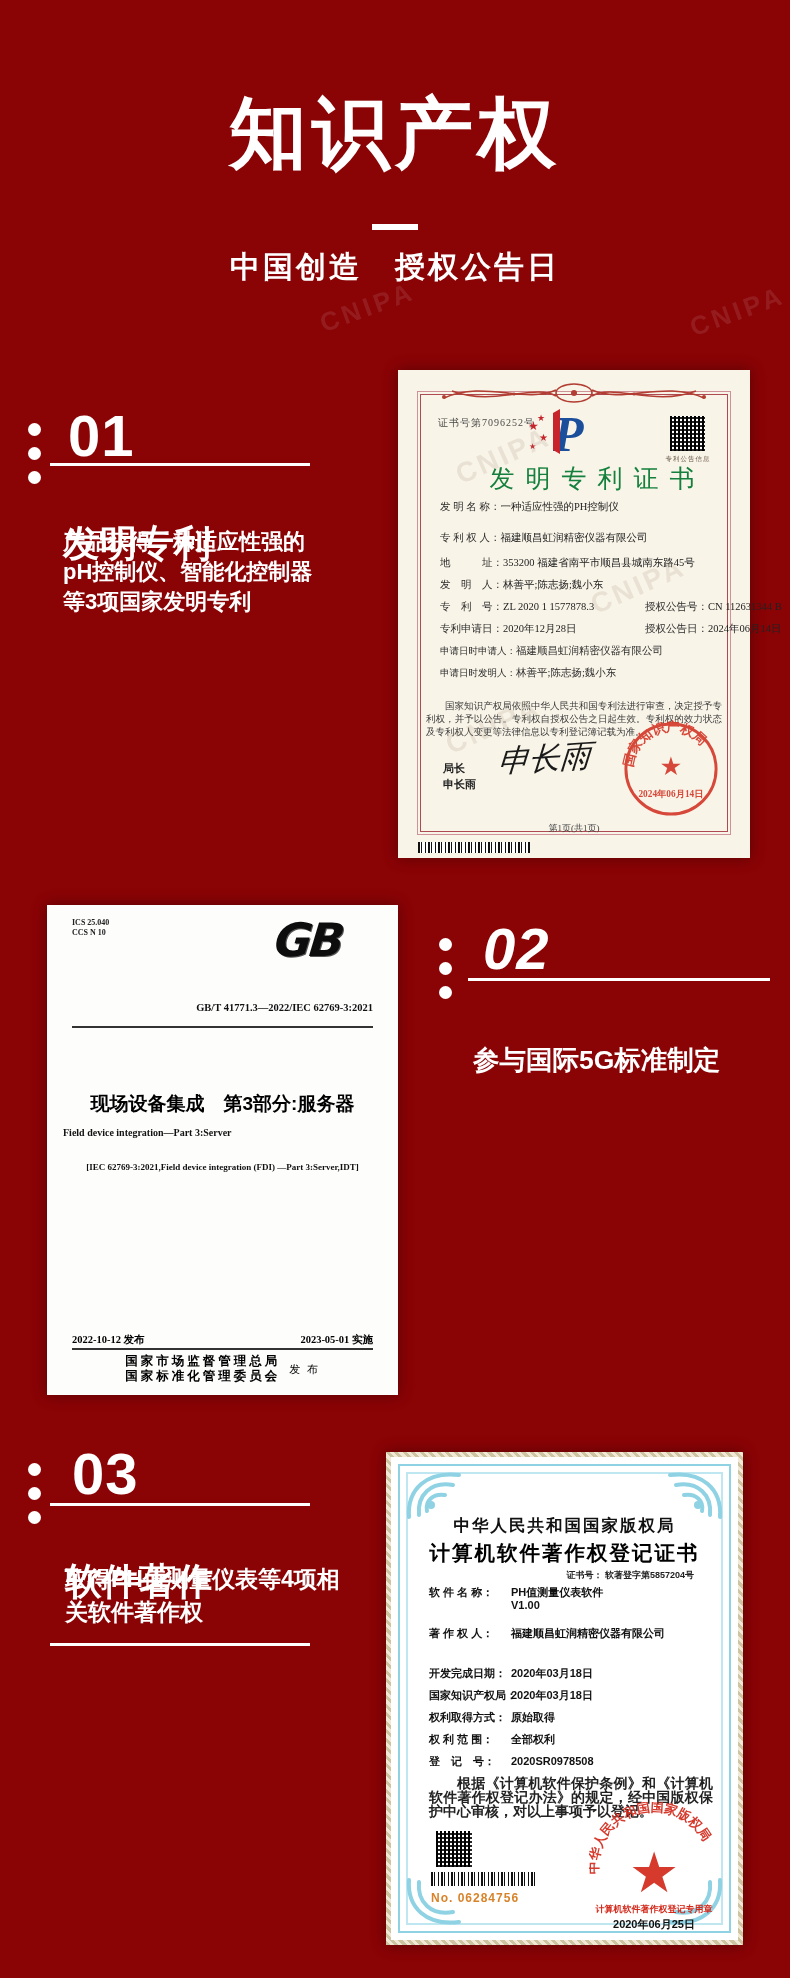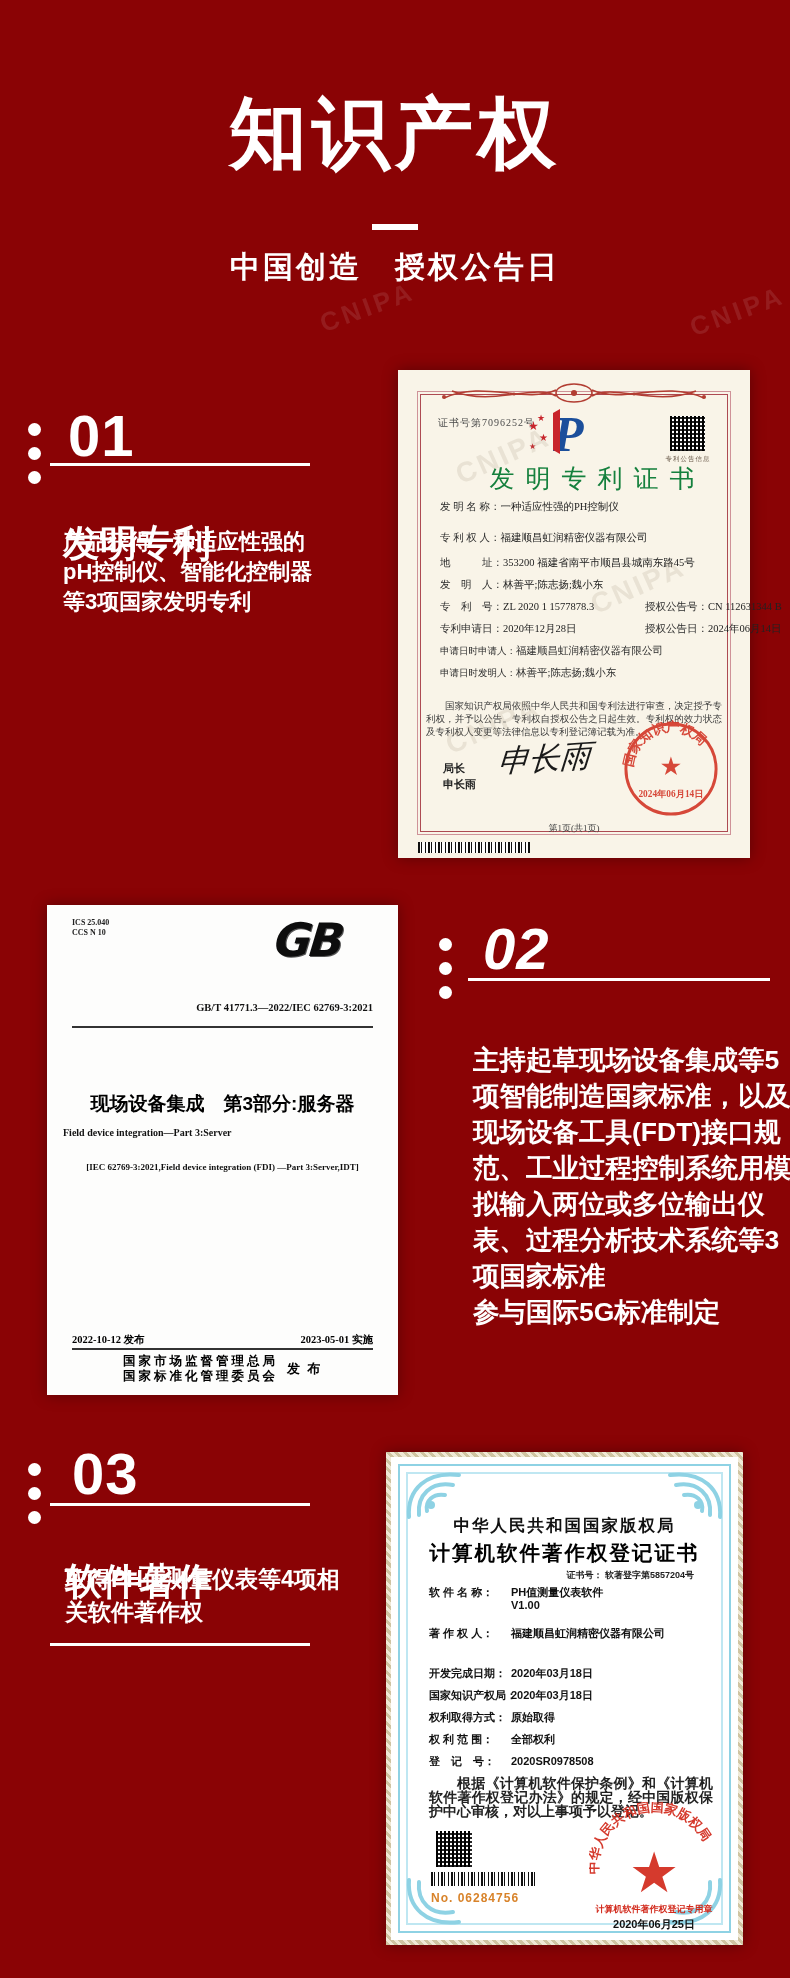--- a/index.html
+++ b/index.html
@@ -106,21 +106,21 @@
     font-size:10px; font-weight:700; color:#111; }
   .gb-iec { position:absolute; top:257px; left:0; width:100%; text-align:center;
     font-size:9px; font-weight:700; color:#111; }
   .gb-dates { position:absolute; top:428px; left:25px; right:25px; display:flex;
     justify-content:space-between; font-size:10.5px; font-weight:700; color:#000; }
   .gb-hr2 { position:absolute; top:443px; left:25px; right:25px; height:2px; background:#333; }
   .gb-issuer { position:absolute; top:449px; left:0; width:100%; display:flex;
     justify-content:center; align-items:center; gap:9px; }
   .gb-issuer .lines { font-size:12.5px; font-weight:900; letter-spacing:3px;
     line-height:15px; color:#000; text-align:center; }
-  .gb-issuer .fabu { font-size:13px; font-weight:700; letter-spacing:2px; color:#000; }
+  .gb-issuer .fabu { font-size:11px; font-weight:400; letter-spacing:2px; color:#000; }
 
   
   .sw-cert { position:absolute; left:386px; top:1452px; width:357px; height:493px;
     background:#fff; color:#1a1a1a; box-shadow:0 0 14px rgba(0,0,0,0.35);
     border:5px solid; border-image:repeating-linear-gradient(45deg,#cfc4a2 0 3px,#efe9d6 3px 6px) 5; }
   .sw-blue { position:absolute; left:7px; right:7px; top:7px; bottom:7px;
     border:2px solid #8ed2e4; box-shadow:inset 0 0 0 6px #fff, inset 0 0 0 8px #bfe7f2; }
   .sw-corner { position:absolute; width:64px; height:64px; }
   .sw-corner.tl { left:10px; top:10px; }
   .sw-corner.tr { right:10px; top:10px; transform:scaleX(-1); }
@@ -175,21 +175,20 @@
 
 <div class="sec s2">
   <div class="dots">
     <i class="dot"></i>
     <i class="dot"></i>
     <i class="dot"></i>
   </div>
   <div class="num">02</div>
   <div class="rule"></div>
   <div class="descwrap">
-    <div>主持起草现场设备集成等5项智能制造国家标准，以及现场设备工具(FDT)接口规范、工业过程控制系统用模拟输入两位或多位输出仪表、过程分析技术系统等3项国家标准</div>
     <div>参与国际5G标准制定</div>
   </div>
 </div>
 
 <div class="sec s3">
   <div class="dots">
     <i class="dot"></i>
     <i class="dot"></i>
     <i class="dot"></i>
   </div>

